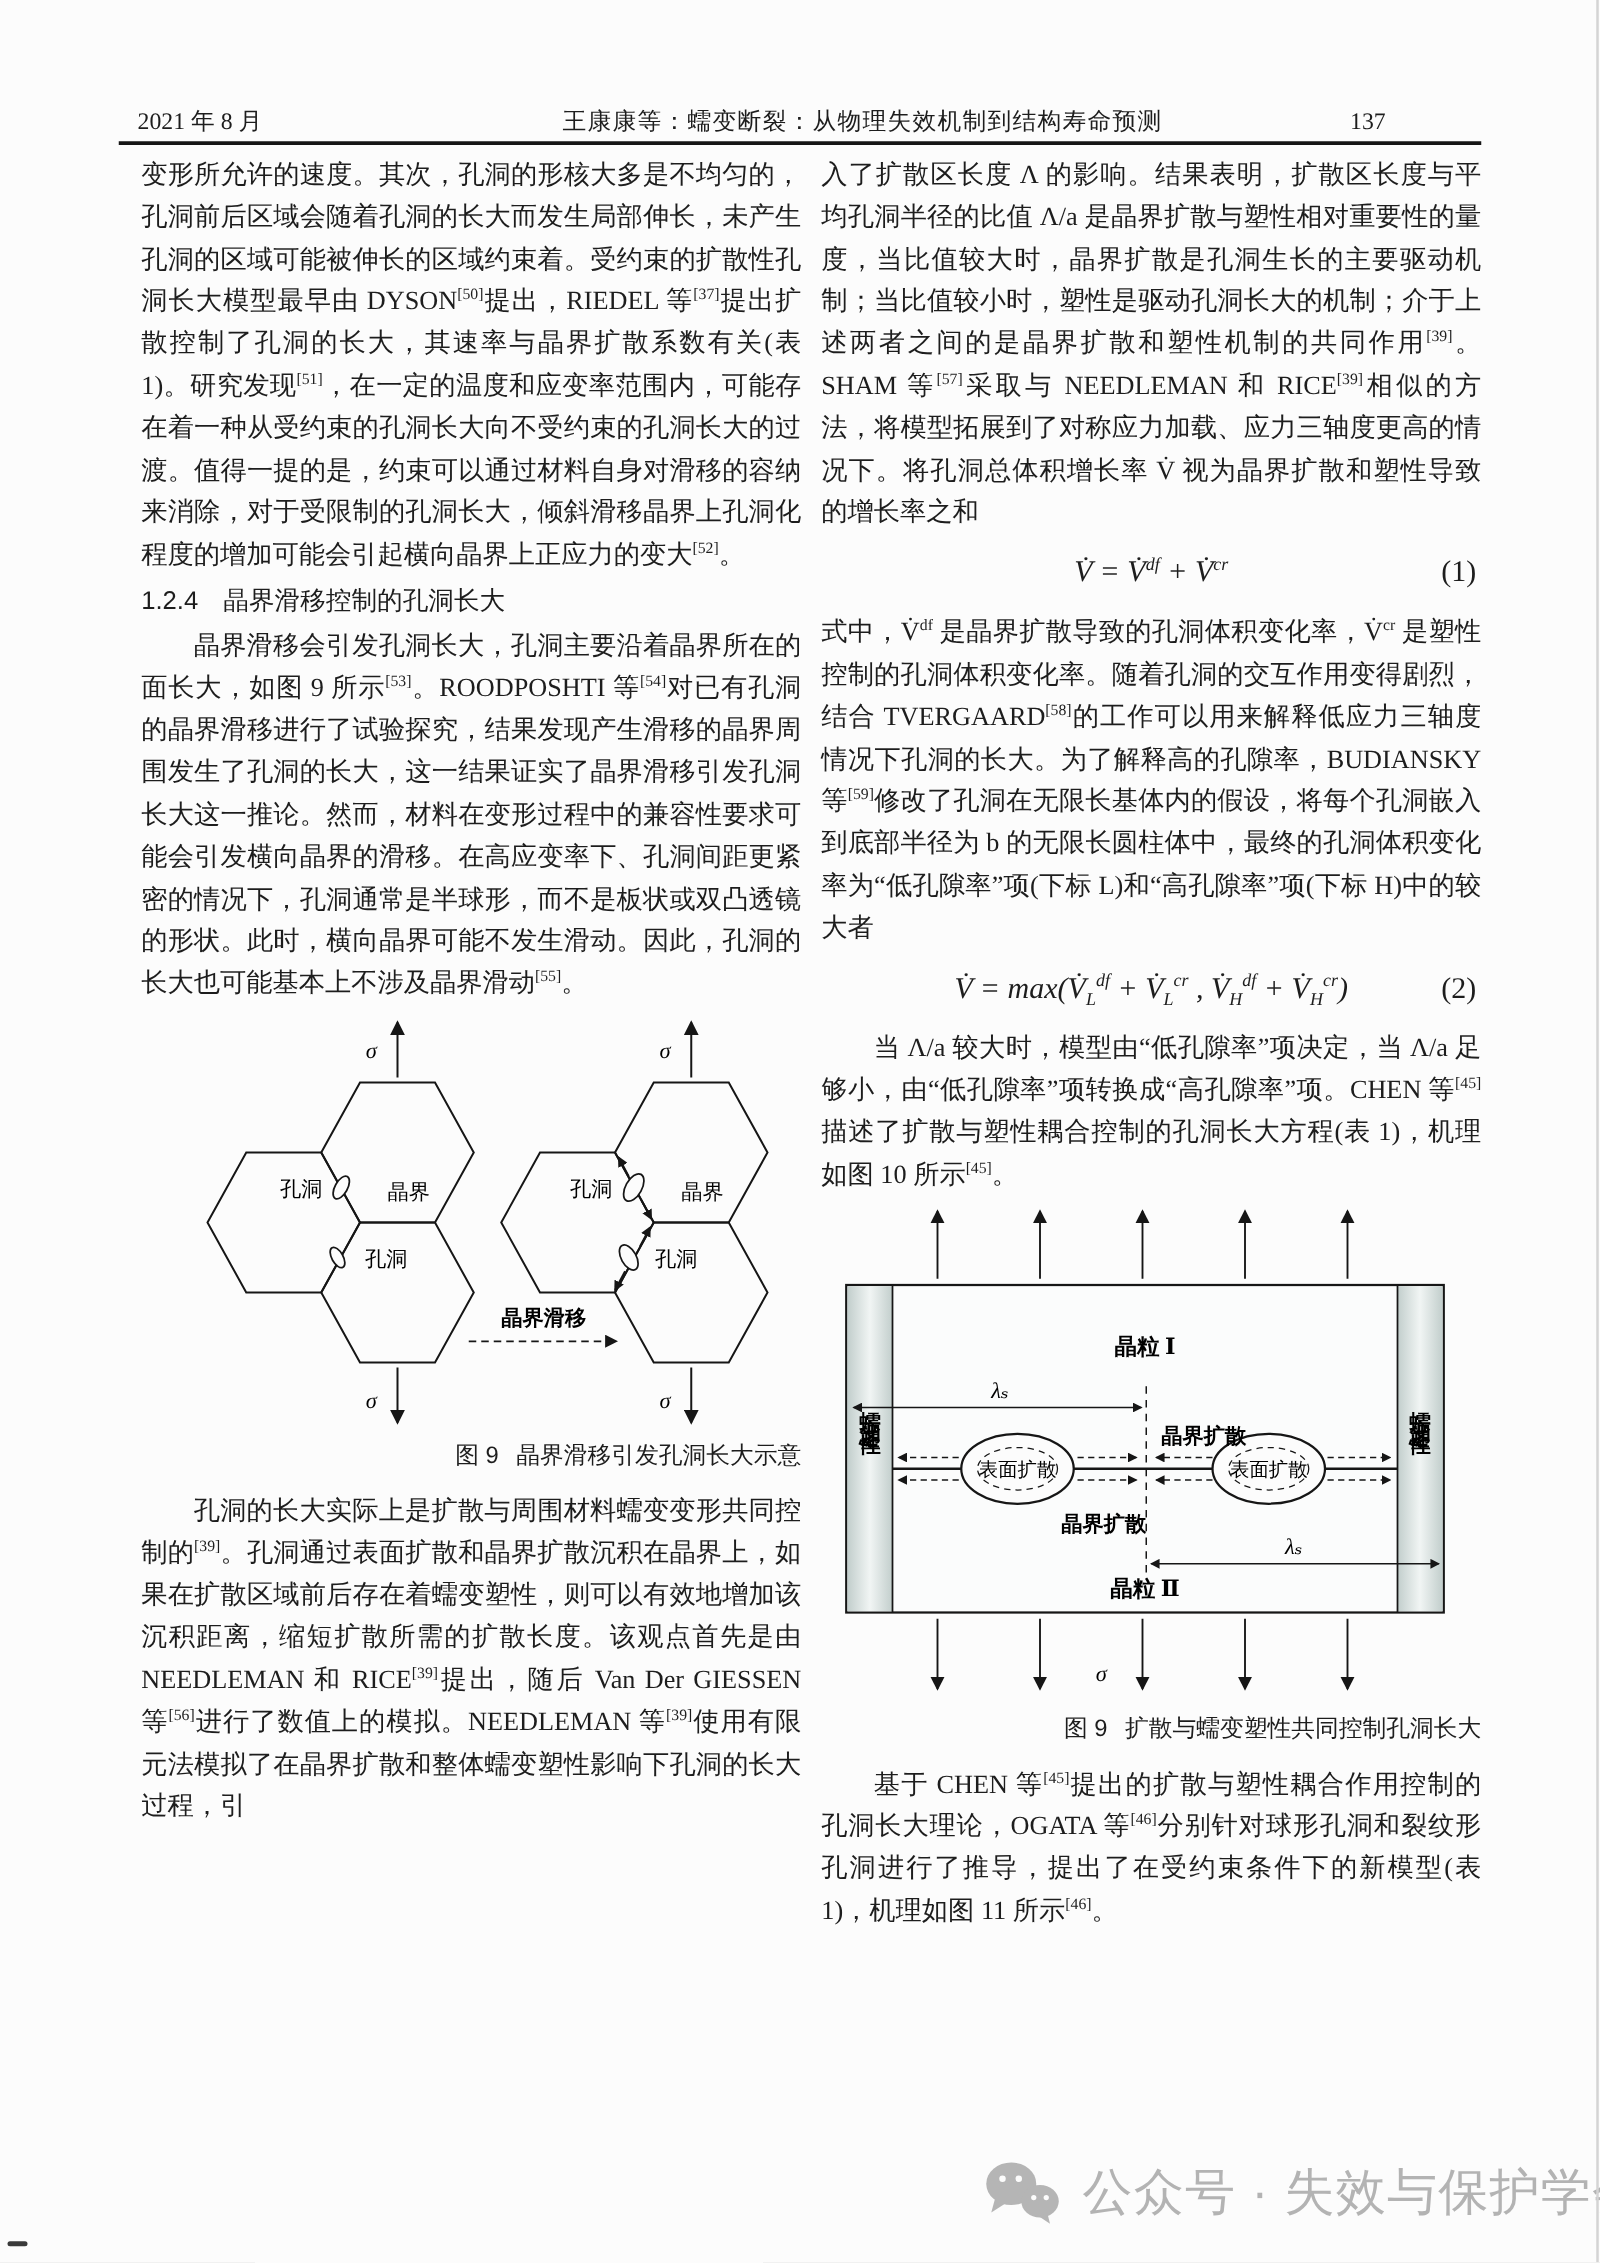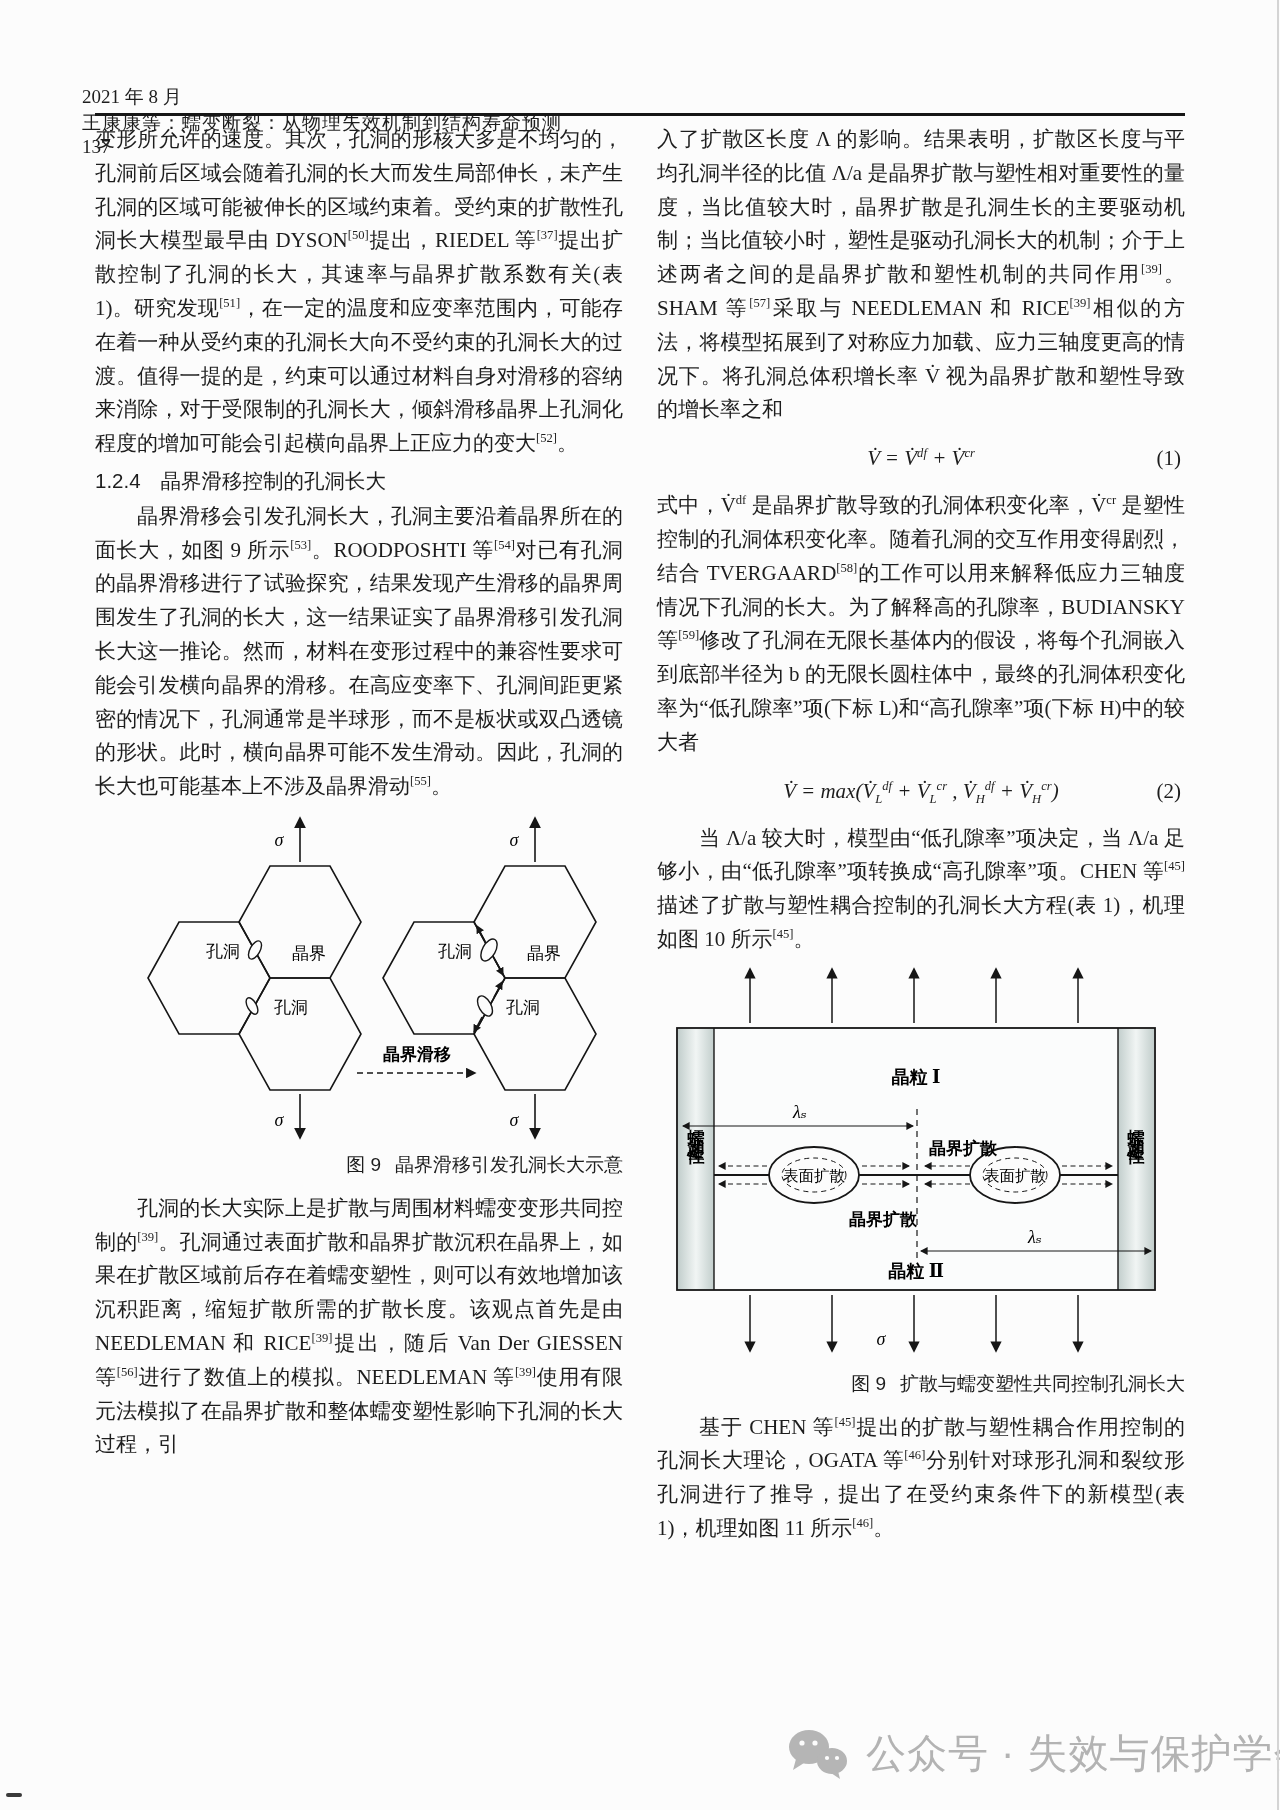--- a/index.html
+++ b/index.html
@@ -2,37 +2,37 @@
 <html><head>
 <meta charset="utf-8">
 <style>
   html,body{margin:0;padding:0;background:#e9e9e9;}
   .page{
     position:relative;width:1280px;height:1810px;margin:0 auto;
     background:#fcfcfc;overflow:hidden;
     font-family:"Liberation Serif","DejaVu Serif",serif;color:#1d1d1d;
   }
   
-  .hdr{position:absolute;top:84px;left:82px;width:1090px;display:flex;align-items:baseline;font-size:19px;flex-direction:column;}
+  .hdr{position:absolute;top:84px;left:110px;width:1090px;display:flex;align-items:baseline;font-size:19px;}
   .hdr .date{width:190px;}
   .hdr .title{flex:1;text-align:center;letter-spacing:1px;}
   .hdr .pno{width:120px;text-align:left;}
   .hdr-rule{position:absolute;top:113px;left:95px;width:1090px;height:3px;background:#161616;}
   
   .col{position:absolute;top:123px;width:528px;font-size:21px;line-height:33.8px;text-align:justify;}
-  .col-left{left:95px;}
+  .col-left{left:113px;}
   .col-right{left:657px;}
   p{margin:0;}
   .indent{text-indent:2em;}
   sup{font-size:0.60em;line-height:0;}
   sub{font-size:0.60em;line-height:0;}
   .sec{font-family:"Liberation Sans","DejaVu Sans",sans-serif;font-size:20.5px;margin:3px 0 2px 0;display:flex;gap:20px;text-align:left;font-weight:400;}
   .figcap{font-family:"Liberation Sans","DejaVu Sans",sans-serif;font-size:19px;text-align:right;margin:4px 0 10px 0;font-weight:500;}
   .figcap .gap{display:inline-block;width:14px;}
-  .eq{position:relative;text-align:center;font-style:italic;font-size:21px;margin:9px 0;line-height:44px;}
+  .eq{position:relative;text-align:center;font-style:italic;font-size:24px;margin:9px 0;line-height:44px;}
   .eq .num{position:absolute;right:4px;top:0;font-style:normal;}
   svg.fig{display:block;margin:6px auto 0 auto;}
   svg text{font-family:"Liberation Serif","DejaVu Serif",serif;}
   .lblcn{font-size:17px;}
   .lblit{font-style:italic;font-size:18px;}
   
   .watermark{position:absolute;top:1726px;left:786px;display:flex;align-items:center;gap:16px;color:#b3b3b3;font-family:"Liberation Sans","DejaVu Sans",sans-serif;font-size:40px;letter-spacing:1px;white-space:nowrap;}
   
   .edge-line{position:absolute;top:0;right:1px;width:2px;height:100%;background:#d4d4d4;}
   .corner-mark{position:absolute;left:6px;top:1793px;width:16px;height:4px;background:#3a3a3a;border-radius:2px;}

